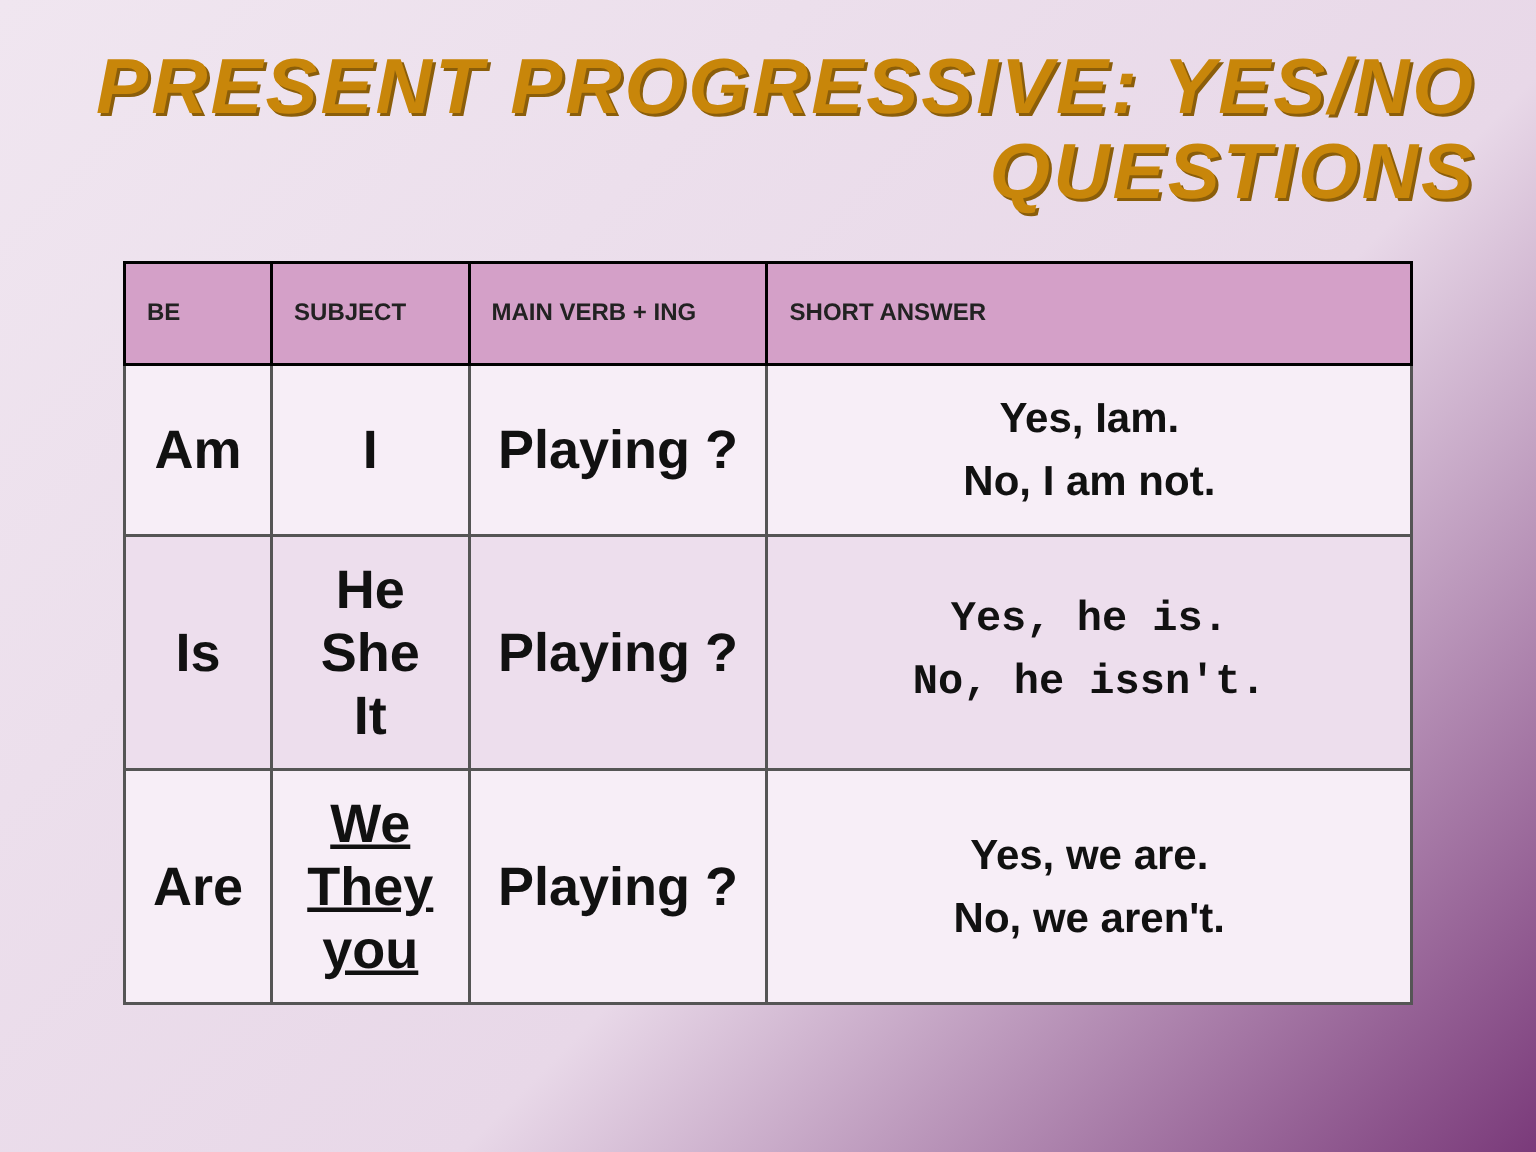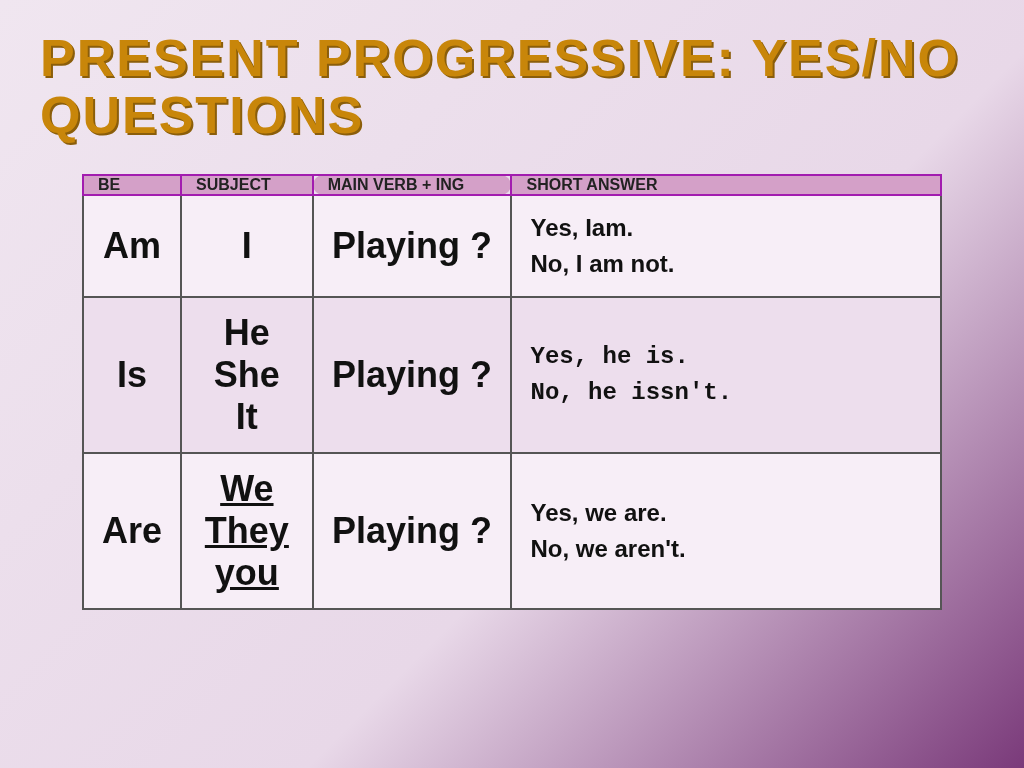--- a/index.html
+++ b/index.html
@@ -13,46 +13,47 @@
       flex-direction: column;
       align-items: center;
       justify-content: flex-start;
       padding: 30px 40px 20px 40px;
       overflow: hidden;
     }
 
     .title {
       font-size: 52px;
       font-weight: 900;
-      text-align: left;
+      text-align: right;
       color: #c8860a;
       text-transform: uppercase;
       letter-spacing: 2px;
       line-height: 1.1;
       margin-bottom: 30px;
       text-shadow: 2px 2px 0px #8B5E0A;
+      font-style: italic;
     }
 
     .table-wrapper {
       width: 860px;
     }
 
     table {
       width: 100%;
       border-collapse: collapse;
       border: 2px solid #555;
     }
 
     thead tr {
       background-color: #d4a0c8;
     }
 
     thead th {
-      border: 2px solid #a21caf;
-      padding: 0 14px;
+      border: 2px solid #000000;
+      padding: 24px 14px;
       font-size: 16px;
       font-weight: 700;
       text-transform: uppercase;
       color: #222;
       vertical-align: top;
       text-align: left;
     }
 
     tbody tr {
       background-color: #f7eef7;
@@ -66,28 +67,28 @@
       border: 2px solid #555;
       padding: 14px 18px;
       font-size: 36px;
       font-weight: 700;
       color: #111;
       vertical-align: middle;
       text-align: center;
     }
 
     tbody td.short-answer {
-      text-align: left;
-      font-size: 24px;
+      text-align: center;
+      font-size: 28px;
       line-height: 1.5;
     }
 
     .col-be { width: 90px; }
     .col-subject { width: 132px; margin-top: 37px; }
-    .col-mainverb { width: 200px; border-radius: 11px; }
+    .col-mainverb { width: 200px; }
     .col-shortanswer { width: 440px; }
   </style>
 </head>
 <body>
 
 <h1 class="title">Present Progressive: Yes/No Questions</h1>
 
 <div class="table-wrapper">
   <table>
     <thead>

